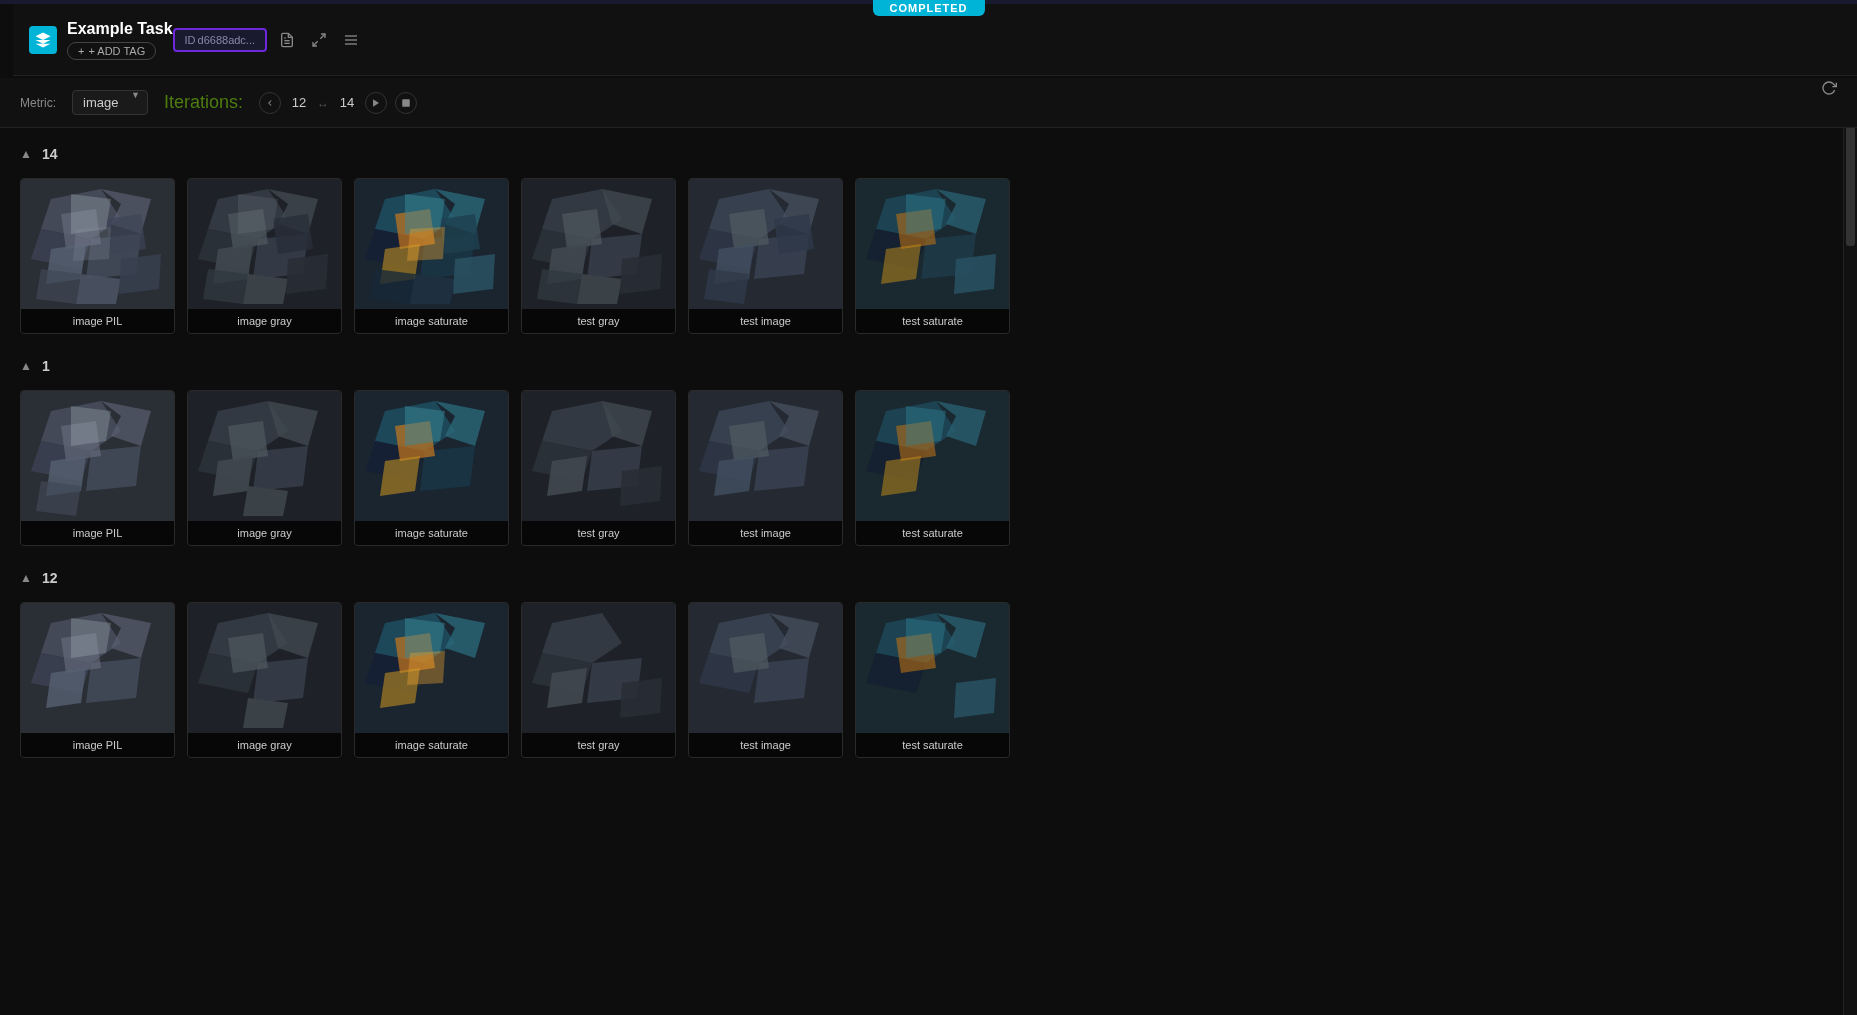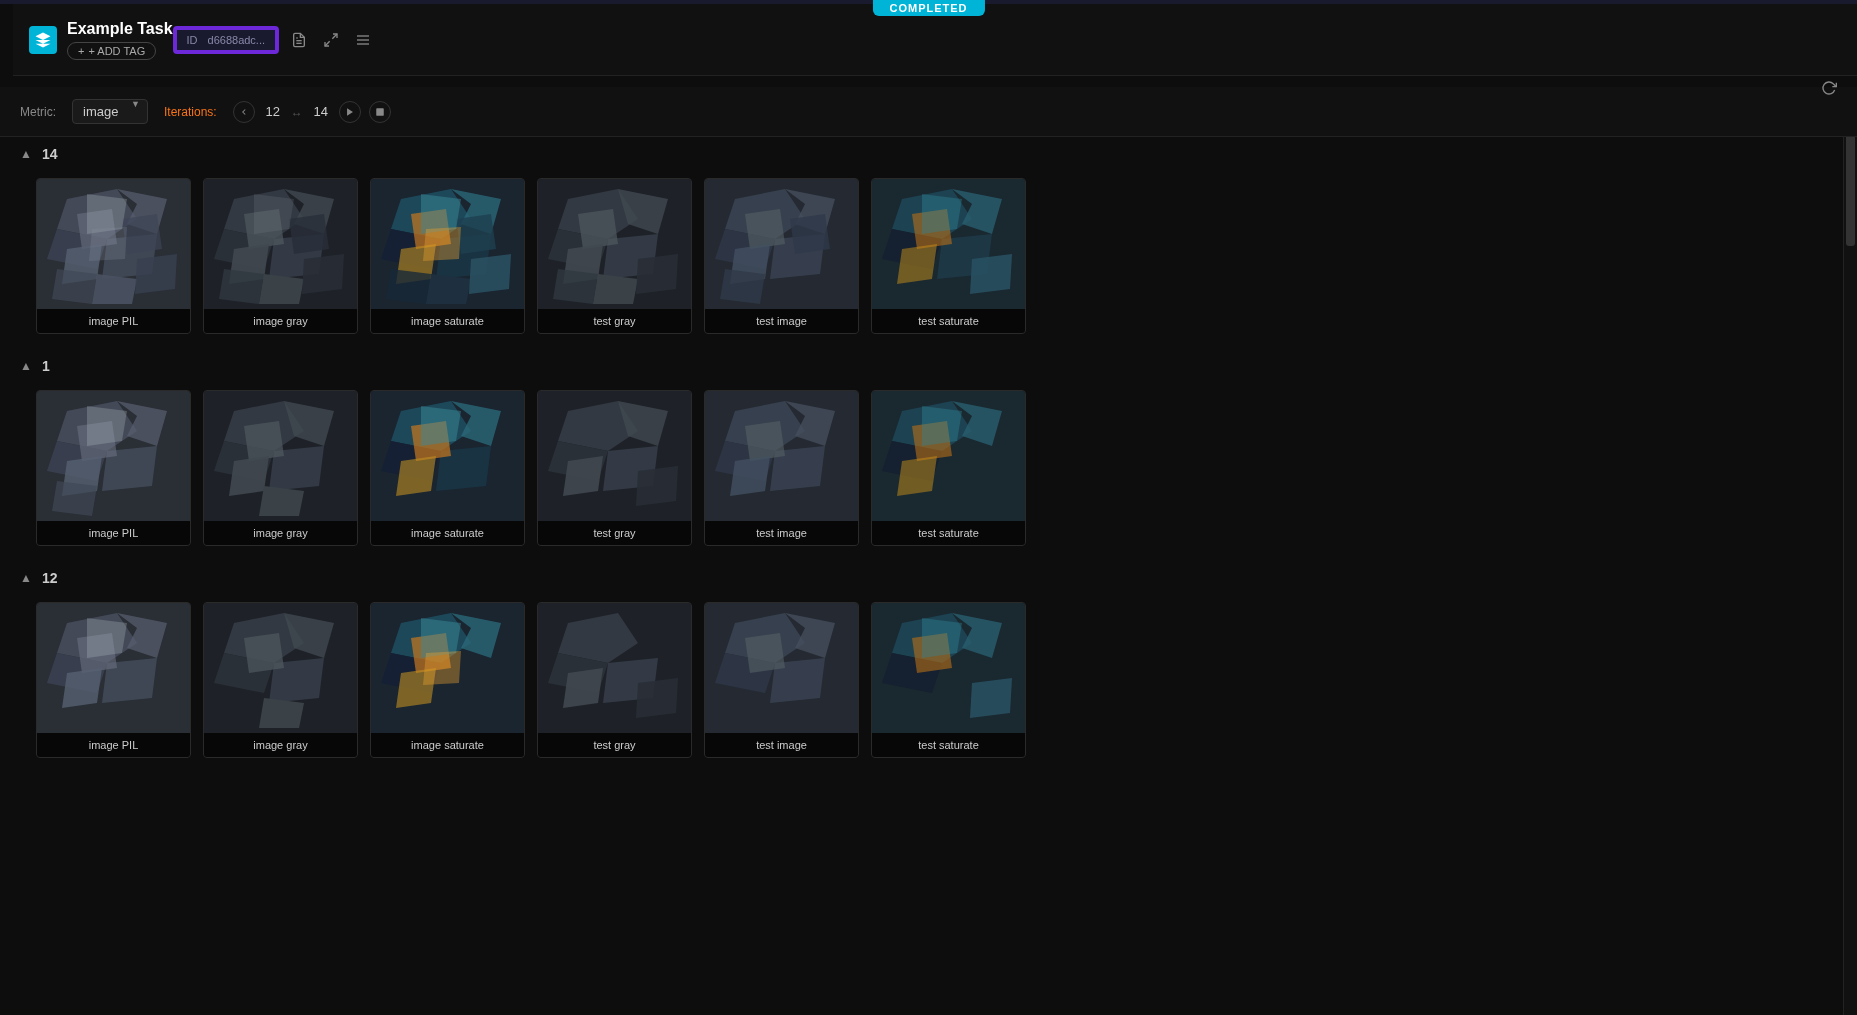--- a/index.html
+++ b/index.html
@@ -120,41 +120,41 @@
       display: flex;
       align-items: center;
       gap: 8px;
     }
     .id-badge {
       background: #1a1a2e;
       color: #8888aa;
       font-size: 11px;
       padding: 4px 10px;
       border-radius: 4px;
-      border: 4px solid #6d28d9;
-      display: flex;
-      align-items: center;
-      gap: 10px;
+      border: 2px solid #6d28d9;
+      display: flex;
+      align-items: center;
+      gap: 2px;
     }
     .icon-btn {
       background: transparent;
       border: none;
       color: #888;
       cursor: pointer;
       padding: 4px;
       border-radius: 4px;
       font-size: 16px;
       display: flex;
       align-items: center;
     }
 
     
     .toolbar {
       position: fixed;
-      top: 87px;
+      top: 78px;
       left: 0;
       right: 0;
       background: #111;
       border-bottom: 1px solid #222;
       padding: 10px 20px;
       display: flex;
       align-items: center;
       gap: 16px;
       z-index: 98;
       height: 50px;
@@ -182,22 +182,22 @@
     }
     .select-wrapper::after {
       content: '▼';
       font-size: 9px;
       color: #888;
       position: absolute;
       right: 8px;
       pointer-events: none;
     }
     .iterations-label {
-      color: #f97316;
-      font-size: 12px;
+      color: #4d7c0f;
+      font-size: 18px;
     }
     .iter-ctrl {
       display: flex;
       align-items: center;
       gap: 8px;
     }
     .iter-btn {
       background: transparent;
       border: 1px solid #333;
       color: #888;
@@ -274,21 +274,20 @@
       color: #ccc;
       font-size: 14px;
       font-weight: 600;
     }
 
     
     .image-grid {
       display: flex;
       flex-wrap: wrap;
       gap: 12px;
-      margin-left: 16px;
     }
     .image-card {
       width: 155px;
       border-radius: 4px;
       overflow: hidden;
       background: #1a1a1a;
       cursor: pointer;
       border: 1px solid #2a2a2a;
       transition: border-color 0.2s;
     }

